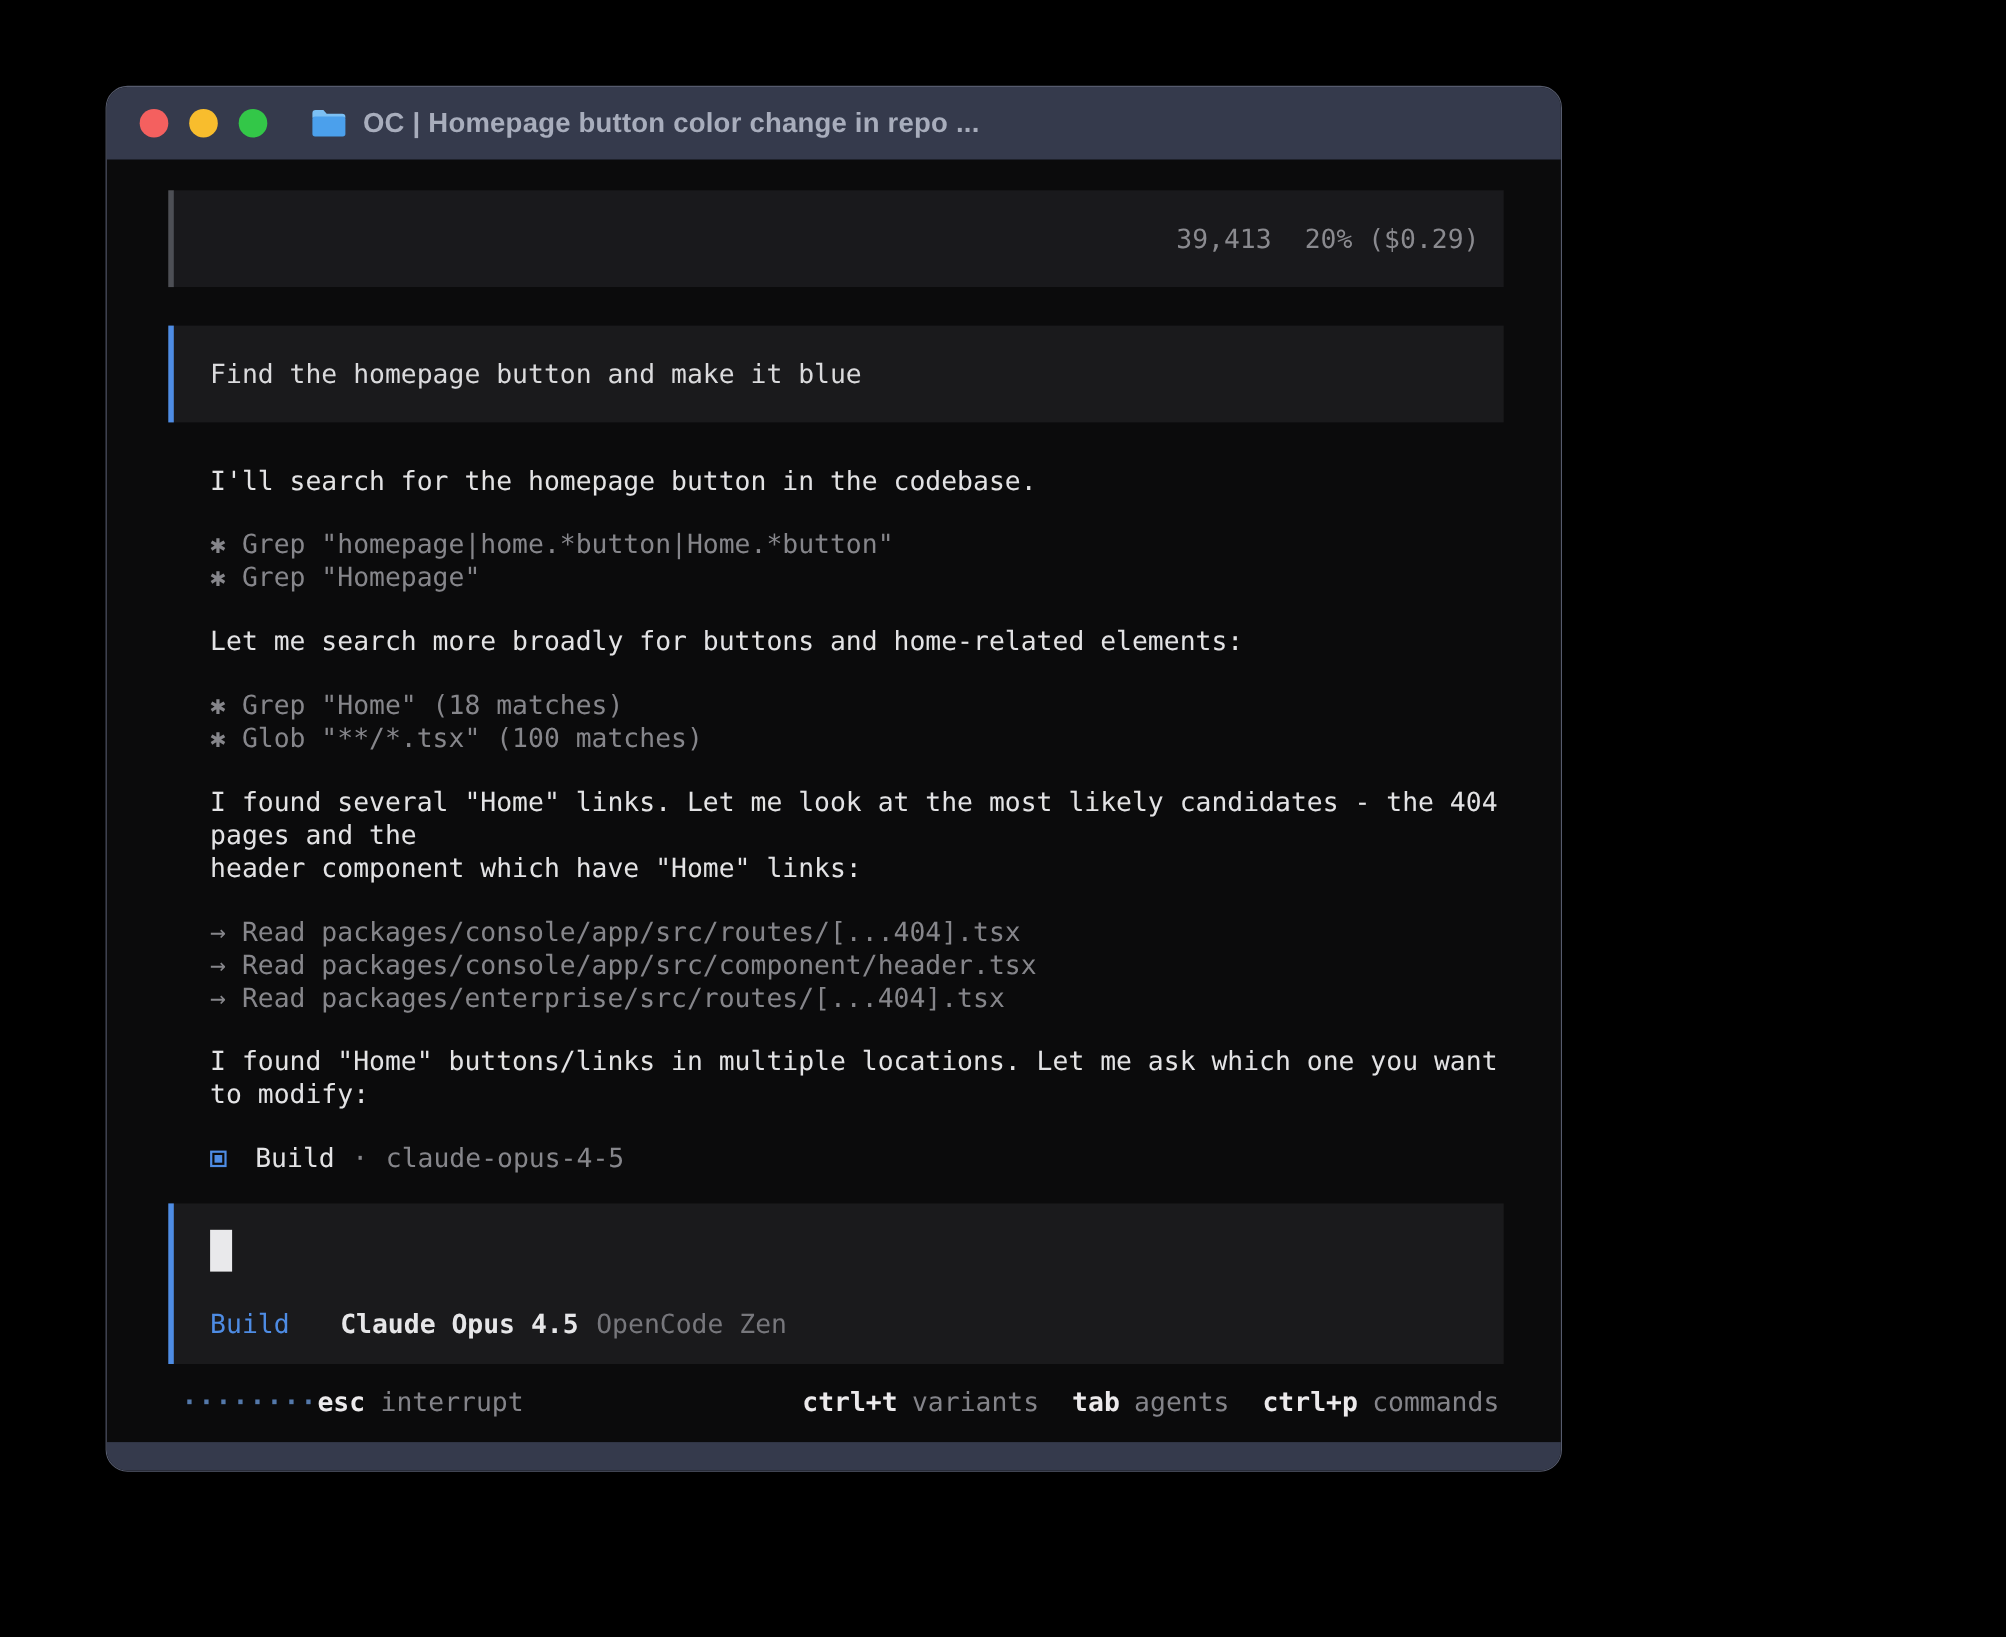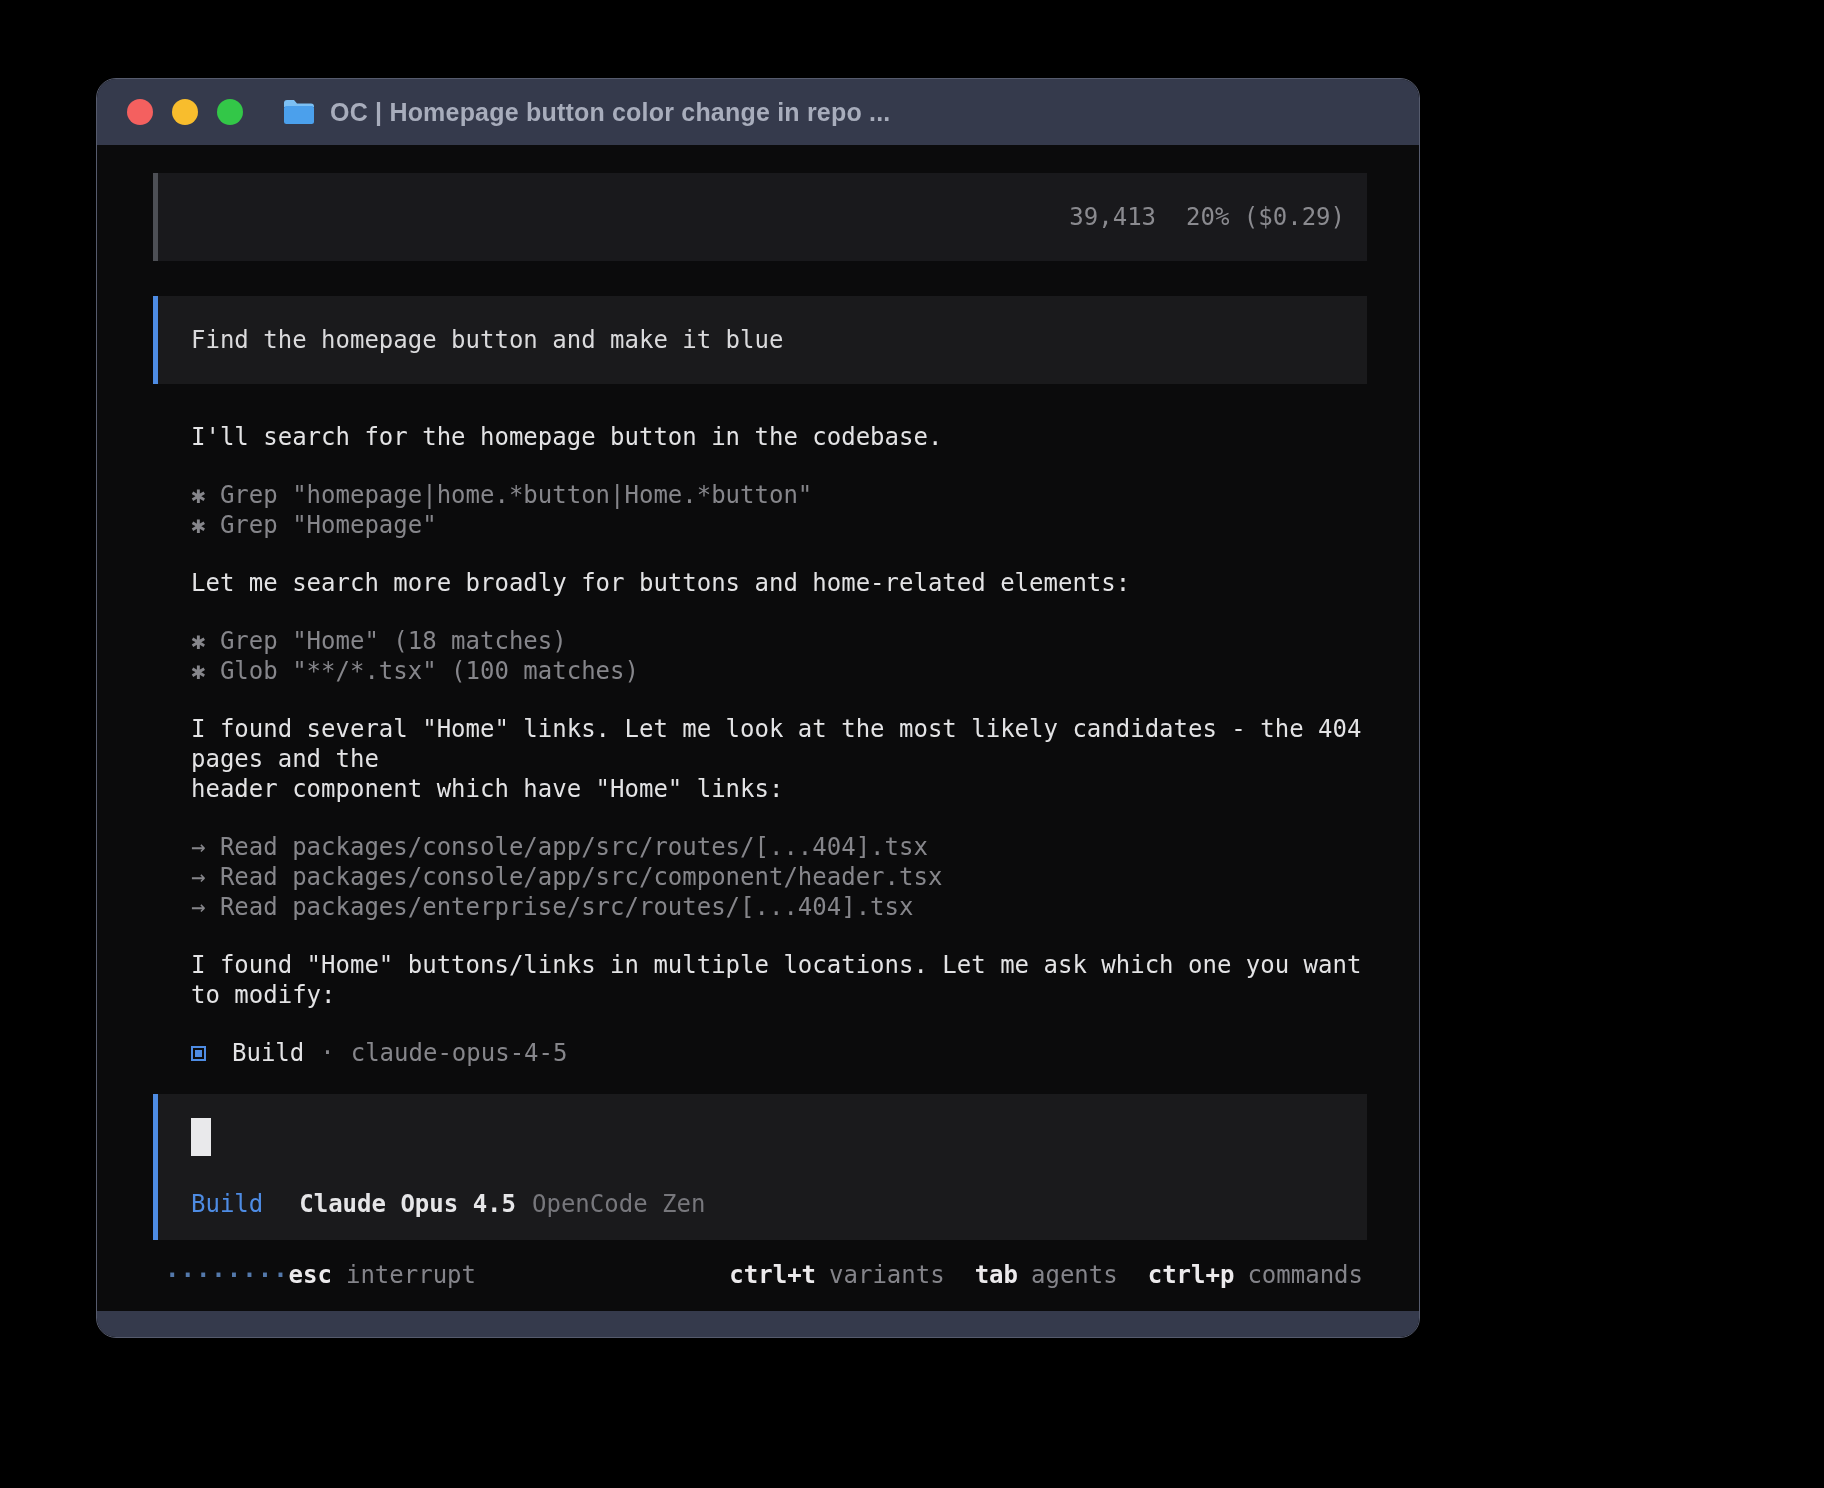--- a/index.html
+++ b/index.html
@@ -58,21 +58,21 @@
   .agent-model { color:#86868b; }
 
   .input-area {
     margin-top:26px; height:146px; background:#1a1a1c; border-left:5px solid #4e8ce4;
     padding:24px 33px 22px; display:flex; flex-direction:column; justify-content:space-between;
     cursor:text;
   }
   .cursor-block { width:20px; height:38px; background:#e9e9eb; }
   .input-meta { display:flex; align-items:baseline; }
   .input-mode { color:#4e8ce4; margin-right:36px; }
-  .input-model { color:#e6e6e8; font-weight:bold; margin-right:16px; }
+  .input-model { color:#e6e6e8; font-weight:bold; margin-right:16px;margin-left:10px; }
   .input-provider { color:#77777c; }
 
   .statusbar {
     margin-top:18px; height:34px; display:flex; align-items:center;
     padding:0 4px 0 12px; font-size:24px;
   }
   .spinner { color:#5479ab; letter-spacing:1px; white-space:pre; font-weight:bold; }
   .esc-group { display:flex; gap:14px;justify-content:space-between; }
   .key { color:#eceaec; font-weight:bold; }
   .hint-label { color:#84848a; }

